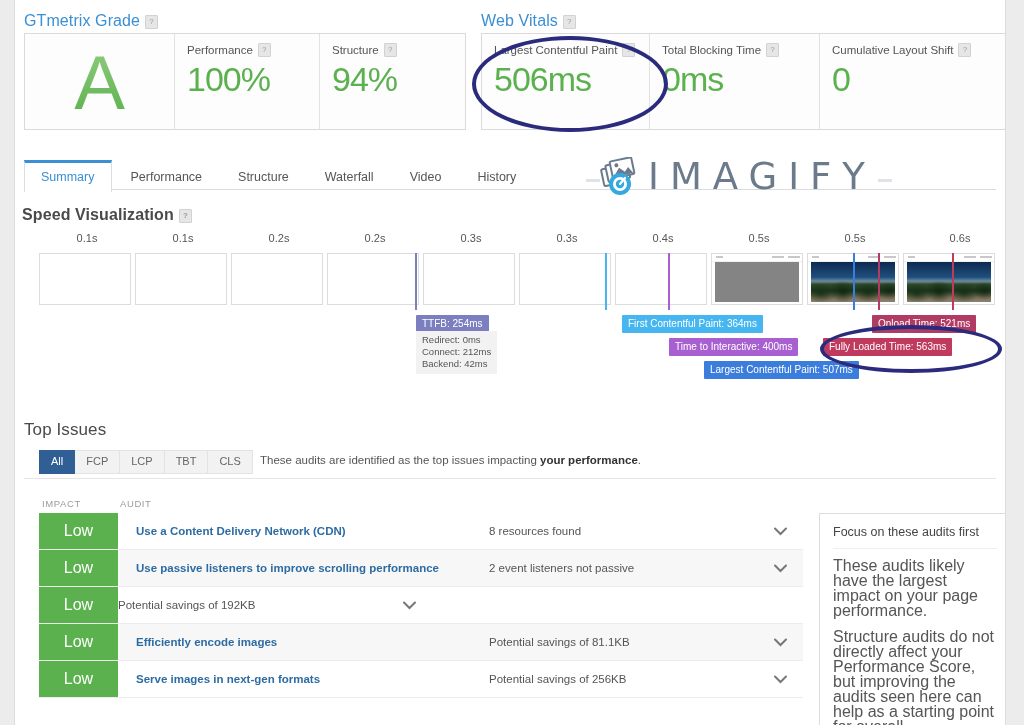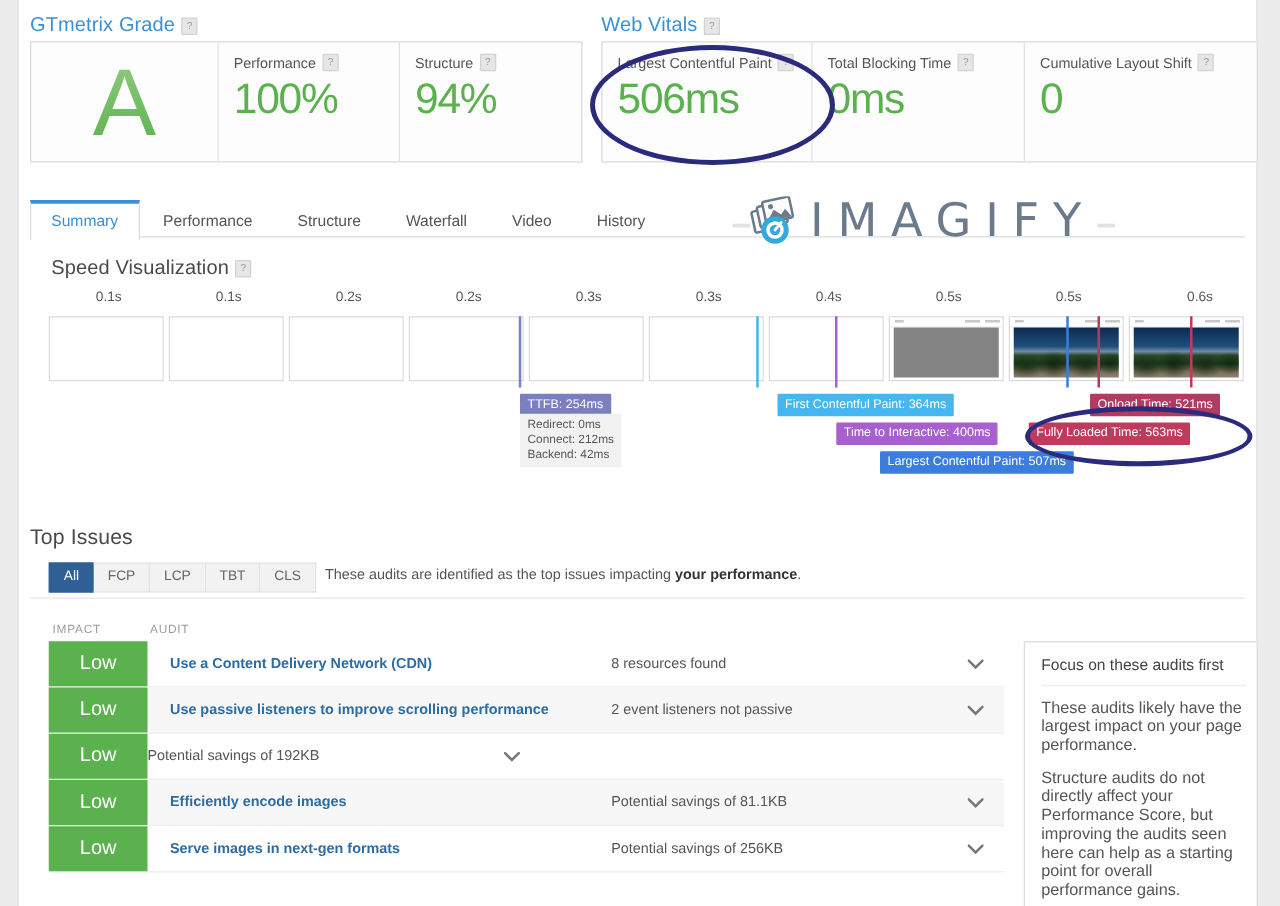--- a/index.html
+++ b/index.html
@@ -82,21 +82,21 @@
   .trow.alt{background:#f7f7f7;}
   .impact{width:79px;background:#5bb14e;color:#fff;font-size:16px;display:flex;align-items:center;justify-content:center;flex:none;}
   .audit{flex:1;display:flex;align-items:center;padding-left:18px;font-size:11.5px;color:#2d6ca2;font-weight:bold;}
   .detail{width:268px;display:flex;align-items:center;font-size:11.5px;color:#555;flex:none;}
   .chev{width:46px;display:flex;align-items:center;justify-content:center;flex:none;}
   .chev svg{display:block;}
 
   
   .panel{position:absolute;left:804px;top:513px;width:192px;box-sizing:border-box;border:1px solid #dcdcdc;background:#fff;padding:11px 13px 13px 13px;}
   .panel h4{margin:0 0 9px 0;font-size:12.5px;font-weight:400;color:#444;padding-bottom:9px;border-bottom:1px solid #eee;}
-  .panel p{margin:0 0 11px 0;font-size:13px;line-height:15px;color:#555;}
+  .panel p{margin:0 0 11px 0;font-size:16px;line-height:15px;color:#555;}
   .panel a{font-size:11px;color:#3b8fd4;text-decoration:underline;margin-left:20px;}
 
   
   .ellipse{position:absolute;border:4px solid #2b2b7e;border-radius:50%;box-sizing:border-box;pointer-events:none;}
 </style>
 </head>
 <body>
 
 <div class="viewport">
   <div class="gutter-l"></div>
@@ -163,21 +163,21 @@
         </g>
         <circle cx="20" cy="27" r="11" fill="#33a9e0"></circle>
         <circle cx="20" cy="27" r="7" fill="#fff"></circle>
         <circle cx="20" cy="27" r="4.2" fill="#33a9e0"></circle>
         <path d="M20 27 L25 21" stroke="#fff" stroke-width="2.2" stroke-linecap="round"></path>
       </svg>
       <span class="word">IMAGIFY</span>
       <span class="dash" style="right:-16px;width:14px;"></span>
     </div>
 
-    <div class="sec-head dark" style="left:26px;top:206px;">
+    <div class="sec-head dark" style="left:7px;top:206px;font-weight:bold;">
       <span>Speed Visualization</span><span class="qmark">?</span>
     </div>
 
     <div class="tickrow">
       <div class="tick" style="left:48px;">0.1s</div>
       <div class="tick" style="left:144px;">0.1s</div>
       <div class="tick" style="left:240px;">0.2s</div>
       <div class="tick" style="left:336px;">0.2s</div>
       <div class="tick" style="left:432px;">0.3s</div>
       <div class="tick" style="left:528px;">0.3s</div>

